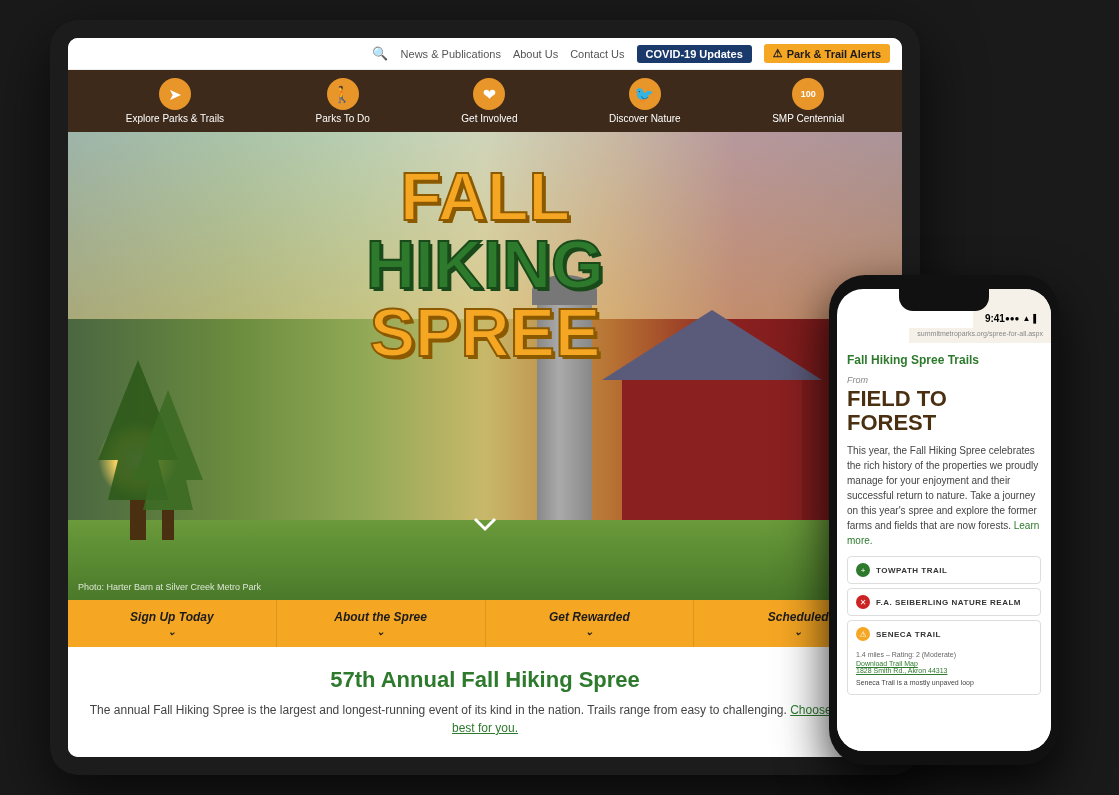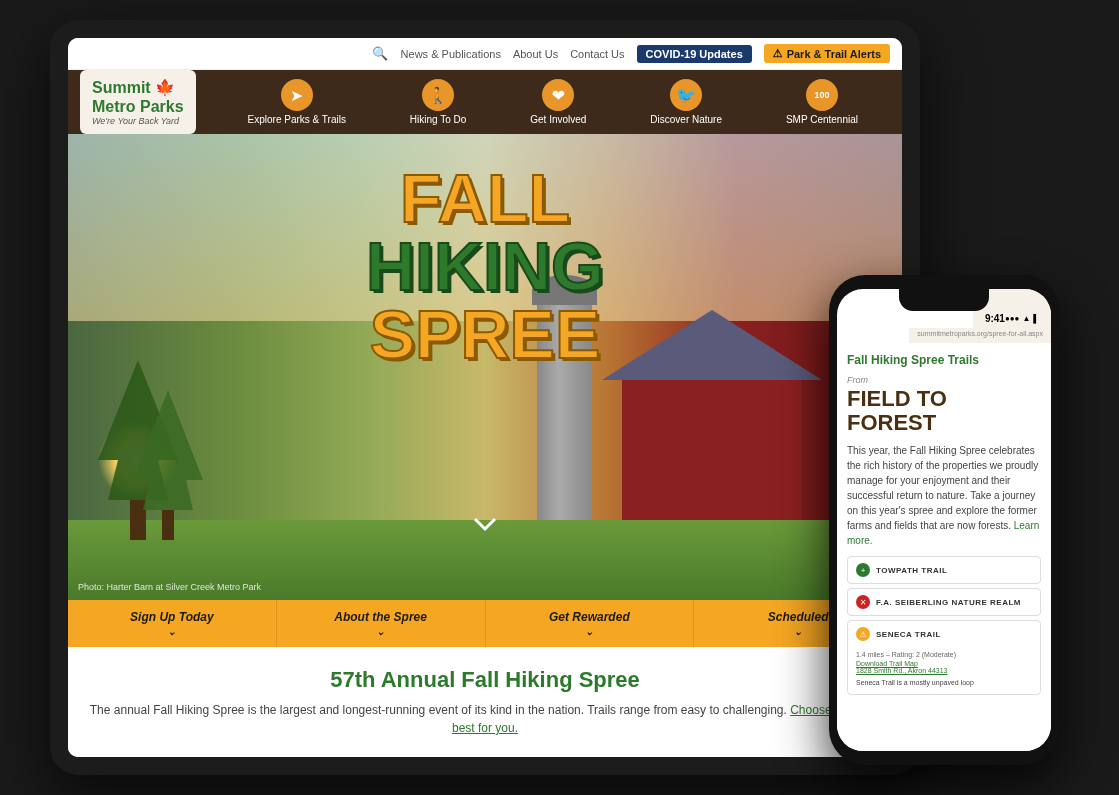--- a/index.html
+++ b/index.html
@@ -565,38 +565,29 @@
         <a class="util-link">About Us</a>
         <a class="util-link">Contact Us</a>
         <span class="covid-btn">COVID-19 Updates</span>
         <span class="alert-btn">
           <span>⚠</span>
           <span>Park &amp; Trail Alerts</span>
         </span>
       </div>
 
       <div class="main-nav">
-        <div class="logo-box">
-          <div class="logo-name">
-            <span>Summit</span>
-            <span class="logo-leaf">🍁</span>
-            <br>
-            <span>Metro Parks</span>
-          </div>
-          <div class="logo-tagline">We're Your Back Yard</div>
-        </div>
 
         <div class="nav-items">
           <div class="nav-item">
             <div class="nav-icon compass">➤</div>
             <span>Explore Parks &amp; Trails</span>
           </div>
           <div class="nav-item">
             <div class="nav-icon hiker">🚶</div>
-            <span>Hiking To Do</span>
+            <span>Parks To Do</span>
           </div>
           <div class="nav-item">
             <div class="nav-icon heart">❤</div>
             <span>Get Involved</span>
           </div>
           <div class="nav-item">
             <div class="nav-icon bird">🐦</div>
             <span>Discover Nature</span>
           </div>
           <div class="nav-item">

